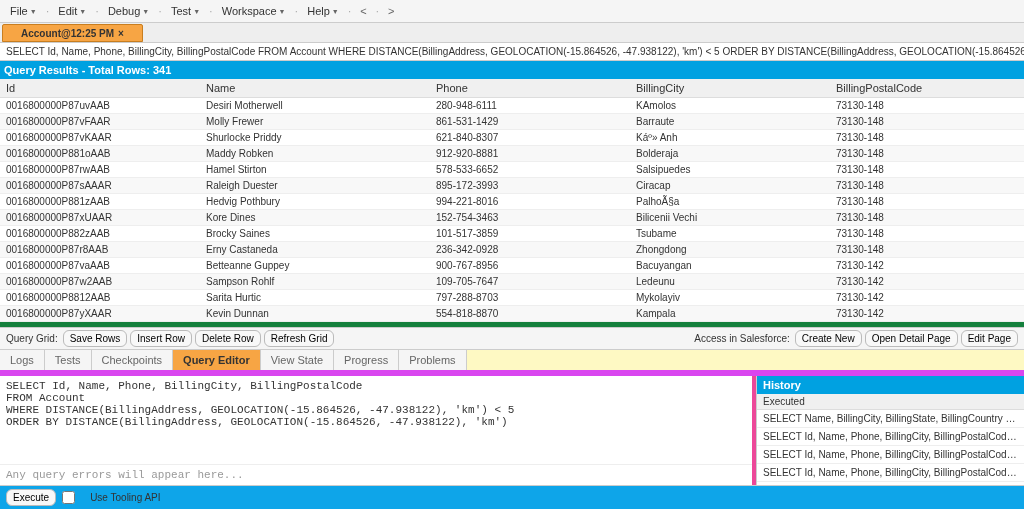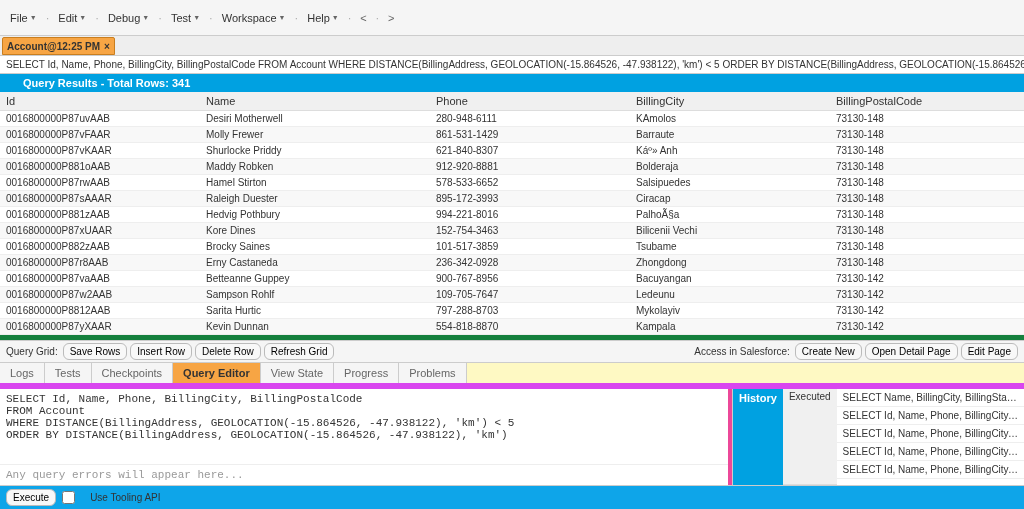--- a/index.html
+++ b/index.html
@@ -1,44 +1,44 @@
 <!DOCTYPE html>
 <html><head>
 <meta charset="utf-8">
 <style>
 *{box-sizing:border-box;margin:0;padding:0;font-family:Arial,Helvetica,sans-serif}
 body{font-size:11px;color:#333;background:#fff;width:1024px;height:509px;overflow:hidden;display:flex;flex-direction:column}
-.menubar{display:flex;align-items:center;height:36px;padding:2px 6px;gap:4px;border-bottom:1px solid #ccc;background:#f5f5f5}
+.menubar{display:flex;align-items:center;height:23px;padding:2px 6px;gap:4px;border-bottom:1px solid #ccc;background:#f5f5f5}
 .menubar .mi{padding:1px 4px;cursor:pointer;display:flex;align-items:center;gap:2px}
 .menubar .sep{color:#aaa;padding:0 1px}
 .menubar .sd{font-size:7px;color:#666}
 .navbtn{width:14px;text-align:center;color:#666;cursor:pointer}
 .tabstrip{display:flex;height:20px;padding:1px 2px 0 2px;background:#eee;border-bottom:1px solid #ccc}
-.tab-file{background:#f7a544;border:1px solid #c97e1f;border-radius:2px 2px 0 0;padding:2px 4px;font-size:10px;font-weight:bold;display:flex;align-items:center;gap:4px}
+.tab-file{background:#f7a544;border:1px solid #c97e1f;border-radius:2px 2px 0 0;padding:2px 18px;font-size:10px;font-weight:bold;display:flex;align-items:center;gap:4px}
 .tab-file .cls{font-weight:bold;cursor:pointer}
 .querybar{padding:3px 6px;border-bottom:1px solid #ccc;font-size:10px;background:#fff;white-space:nowrap;overflow:hidden;color:#333}
-.results-hdr{background:#00a1e1;color:#fff;font-weight:bold;padding:3px 23px;font-size:11px}
+.results-hdr{background:#00a1e1;color:#fff;font-weight:bold;padding:3px 4px;font-size:11px}
 .grid{flex:0 0 auto;height:248px;overflow:hidden;border-bottom:5px solid #15803d}
 table{width:100%;border-collapse:collapse;table-layout:fixed}
 th{background:#f0f0f0;text-align:left;padding:3px 6px;font-weight:normal;font-size:11px;border-bottom:1px solid #ddd}
 td{padding:2px 6px;font-size:10px;color:#333;border-bottom:1px solid #eee}
 tr:nth-child(even) td{background:#f8f8f8}
 .col-id{width:200px}.col-name{width:230px}.col-phone{width:200px}.col-city{width:200px}.col-zip{width:auto}
 .toolbar{display:flex;align-items:center;padding:2px 6px;border-top:1px solid #ccc;border-bottom:1px solid #ccc;background:#f5f5f5;gap:3px}
 .toolbar .lbl{font-size:10px;margin-right:2px}
 .toolbar button,.exec-bar button{font-size:10px;padding:2px 6px;background:#f8f8f8;border:1px solid #bbb;border-radius:6px;cursor:pointer}
 .toolbar .spacer{flex:1}
 .btabs{display:flex;background:#fef9c3;border-bottom:6px solid #d946ef}
 .btab{padding:4px 10px;font-size:11px;color:#666;border-right:1px solid #ccc;cursor:pointer;background:#f5f5f5}
 .btab.active{background:#f7a544;color:#333;font-weight:bold}
 .editor-row{display:flex;flex:1;min-height:0}
 .editor-col{flex:1;display:flex;flex-direction:column;border-right:4px solid #ec4899}
 .sql-editor{flex:1;padding:4px 6px;font-family:"Courier New",monospace;font-size:11px;white-space:pre;color:#333;overflow:auto}
 .err-bar{padding:4px 6px;font-family:"Courier New",monospace;font-size:11px;color:#999;border-top:1px solid #eee}
-.history{width:292px;display:flex;border-left:1px solid #ccc}
+.history{width:268px;display:flex;flex-direction:column;border-left:1px solid #ccc}
 .history-hdr{background:#00a1e1;color:#fff;font-weight:bold;padding:3px 6px;font-size:11px}
 .history-sub{background:#f0f0f0;padding:2px 6px;font-size:10px;border-bottom:1px solid #ddd}
 .history-list{flex:1;overflow:auto}
 .hitem{padding:3px 6px;font-size:10px;border-bottom:1px solid #eee;white-space:nowrap;overflow:hidden;text-overflow:ellipsis;cursor:pointer}
 .exec-bar{display:flex;align-items:center;padding:3px 6px;gap:6px;border-top:1px solid #ccc;background:#0ea5e9}
 .exec-bar label{font-size:10px;display:flex;align-items:center;gap:15px}
 </style>
 </head>
 <body>
 

